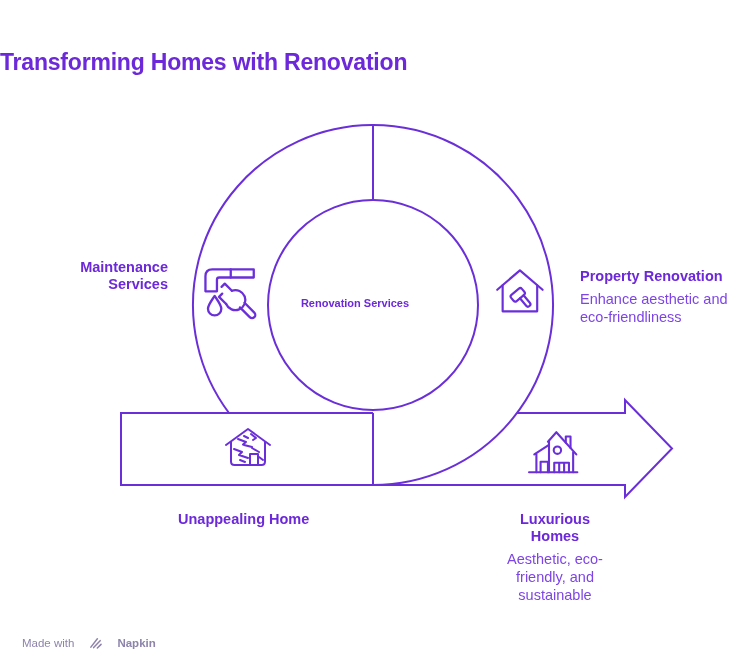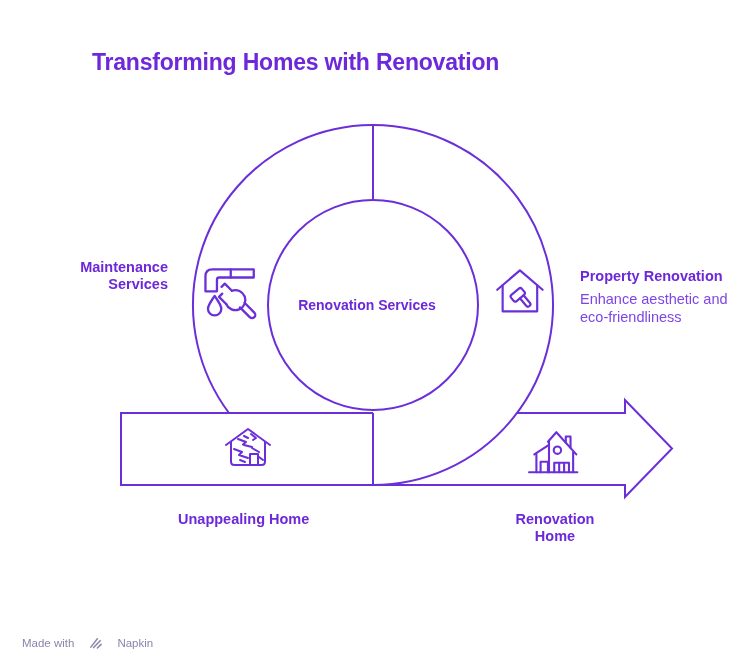--- a/index.html
+++ b/index.html
@@ -3,42 +3,42 @@
 <meta charset="utf-8">
 <style>
   html,body{margin:0;padding:0;background:#fff;}
   #stage{
     position:relative;width:746px;height:672px;background:#ffffff;overflow:hidden;
     font-family:"Liberation Sans", sans-serif;
     --accent:#6B2FD9; --heading:#6C28D9; --body:#7D44E6; --watermark:#8D83AB;
   }
   .abs{position:absolute;}
   #title{
-    left:0;top:49px;width:591px;text-align:center;
+    left:0;top:49px;width:591px;text-align:left;
     font-size:23px;font-weight:800;letter-spacing:-0.2px;color:var(--heading);
   }
   .node-heading{font-size:14.5px;font-weight:700;line-height:1.18;color:var(--heading);}
   .node-body{font-size:14.5px;font-weight:500;line-height:1.22;color:var(--body);margin-top:6px;}
   #node-maintenance{left:28px;top:259px;width:140px;text-align:right;}
   #node-maintenance .node-body{margin-top:15px;}
   #node-renovation{left:580px;top:268px;width:148px;text-align:left;}
   #node-unappealing{left:178px;top:511px;width:140px;text-align:left;}
   #node-luxurious{left:497px;top:511px;width:116px;text-align:center;}
-  #center-label{left:267px;top:297px;width:200px;text-align:center;
-    font-size:14px;font-weight:700;color:var(--heading);}
+  #center-label{left:255px;top:297px;width:200px;text-align:center;
+    font-size:11px;font-weight:700;color:var(--heading);}
   #diagram{left:0;top:0;}
   #diagram path, #diagram line, #diagram circle, #diagram rect{
     stroke:var(--accent);fill:none;stroke-width:2;
   }
   .icon path, .icon line, .icon circle, .icon rect{stroke-linecap:round;stroke-linejoin:round;}
   #watermark{
     left:22px;top:636px;display:flex;align-items:center;gap:15px;
     font-size:11.5px;color:var(--watermark);
   }
-  #watermark .brand{font-weight:400;text-align:right;}
+  #watermark .brand{font-weight:700;text-align:right;}
   #watermark svg path{stroke:var(--watermark);fill:none;stroke-width:1.6;stroke-linecap:round;}
 </style>
 </head>
 <body>
 
 <div id="stage" style="--accent: #6B2FD9; --heading: #6C28D9; --body: #7D44E6; --watermark: #8D83AB;">
 
   <div id="title" class="abs">Transforming Homes with Renovation</div>
 
   <svg id="diagram" class="abs" width="746" height="672" viewBox="0 0 746 672">
@@ -99,21 +99,22 @@
   <div id="node-renovation" class="abs">
     <div class="node-heading">Property Renovation</div>
     <div class="node-body">Enhance aesthetic and eco-friendliness</div>
   </div>
 
   <div id="node-unappealing" class="abs">
     <div class="node-heading">Unappealing Home</div>
   </div>
 
   <div id="node-luxurious" class="abs">
-    <div class="node-heading">Renovation Home</div>
+    <div class="node-heading">Luxurious Homes</div>
+    <div class="node-body">Aesthetic, eco-friendly, and sustainable</div>
   </div>
 
   <div id="watermark" class="abs">
     <span>Made with</span>
     <svg width="13" height="13" viewBox="0 0 14 14">
       <path d="M2 12 L9 3 M5 12.5 L12 5 M9 13 L13 9"></path>
     </svg>
     <span class="brand">Napkin</span>
   </div>
 

